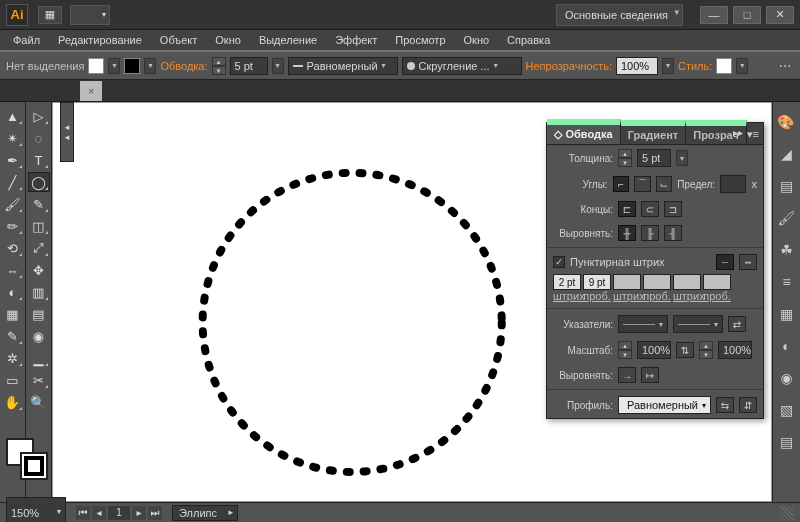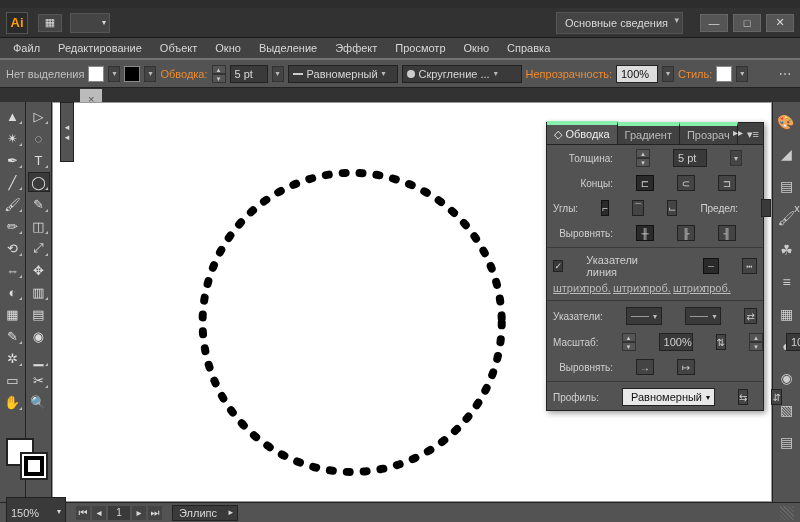--- a/index.html
+++ b/index.html
@@ -1,18 +1,18 @@
 <!DOCTYPE html>
 <html><head>
 <meta charset="utf-8">
 <style>
   * { box-sizing: border-box; margin: 0; padding: 0; font-family: Tahoma, Arial, sans-serif; }
   body { width: 800px; height: 522px; background: #2d2d2d; color: #d8d8d8; font-size: 11px; overflow: hidden; position: relative; }
   
-  .titlebar { height: 30px; background: #323232; display: flex; align-items: center; padding: 0 6px; border-bottom: 1px solid #1a1a1a; margin-top: 8px; }
+  .titlebar { height: 30px; background: #323232; display: flex; align-items: center; padding: 0 6px; border-bottom: 1px solid #1a1a1a; }
   .app-logo { width: 22px; height: 22px; background: #2a2a2a; border: 1px solid #555; display: flex; align-items: center; justify-content: center; color: #ff9a00; font-weight: bold; font-size: 13px; }
   .tb-ctrl { width: 24px; height: 18px; background: #444; margin-left: 10px; display: flex; align-items: center; justify-content: center; border: 1px solid #555; }
   .tb-dropdown { width: 40px; height: 20px; margin-left: 8px; background: #444; border: 1px solid #555; display:flex; align-items:center; justify-content:flex-end; padding-right:3px;}
   .tb-spacer { flex: 1; }
   .workspace-select { height: 22px; background: #444; border: 1px solid #555; display: flex; align-items: center; padding: 0 14px 0 8px; position: relative; }
   .workspace-select::after { content:"▾"; position:absolute; right:3px; top:2px; color:#bbb; font-size:9px;}
   .winbtns { display: flex; margin-left: 12px; }
   .winbtn { width: 28px; height: 18px; background: #555; margin-left: 5px; display: flex; align-items: center; justify-content: center; font-size: 11px; border: 1px solid #666;}
   
   .menubar { height: 22px; background: #424242; display: flex; align-items: center; padding: 0 4px; border-bottom: 2px solid #737373; }
@@ -45,25 +45,25 @@
   .fgbg .fg { position:absolute; left:2px; top:2px; width:28px; height:28px; background:#fff; border:2px solid #222;}
   .fgbg .bg { position:absolute; right:2px; bottom:2px; width:28px; height:28px; background:#fff; border:2px solid #222;}
   .fgbg .bg::before { content:""; position:absolute; left:2px; top:2px; right:2px; bottom:2px; border:4px solid #000;}
   .canvas-area { flex:1; background:#fff; position:relative; border:1px solid #999;}
   .canvas-area svg { position:absolute; inset:0; }
   .right-dock { width:28px; background:#535353; border-left:1px solid #222; display:flex; flex-direction:column; align-items:center; padding-top:10px; gap:12px;}
   .dockicon { width:20px; height:20px; display:flex; align-items:center; justify-content:center; font-size:14px; color:#ccc;}
   
   .panel { position:absolute; right:36px; top:122px; width:218px; background:#535353; border:1px solid #222; box-shadow:2px 2px 6px rgba(0,0,0,.4); font-size:11px; color:#d0d0d0;}
   .panel-tabs { display:flex; background:#414141; height:22px; align-items:flex-end; border-bottom:1px solid #222; position:relative;}
-  .ptab { padding:3px 7px; background:#414141; border-top:4px solid #86efac; border-right:1px solid #222; color:#bbb;}
+  .ptab { padding:3px 7px; background:#414141; border-top:6px solid #86efac; border-right:1px solid #222; color:#bbb;font-weight:bold;}
   .ptab.active { background:#535353; color:#eee;}
   .ptab-arrow { position:absolute; right:20px; top:4px; font-size:10px;}
   .ptab-menu { position:absolute; right:4px; top:5px; font-size:11px;}
-  .prow { display:flex; align-items:center; padding:4px 6px; gap:23px;}
+  .prow { display:flex; align-items:center; padding:4px 6px; gap:5px;}
   .prow .lab { width:60px; text-align:right; font-size:10px;}
   .ptiny { width:34px; height:18px; background:#3a3a3a; border:1px solid #222; display:inline-flex; align-items:center; padding:0 4px;}
   .picon { width:18px; height:16px; background:#444; border:1px solid #222; display:inline-flex; align-items:center; justify-content:center; font-size:10px;}
   .picon.sel { background:#2a2a2a; border-color:#111;}
   .pdiv { border-top:1px solid #3a3a3a; margin:2px 0;}
   .chk { width:12px; height:12px; background:#3a3a3a; border:1px solid #222; display:inline-flex; align-items:center; justify-content:center; font-size:9px;}
   .dashcells { display:flex; gap:2px; padding:0 6px;}
   .dcell { width:28px; height:16px; background:#e2e2e2; color:#111; border:1px solid #222; display:flex; align-items:center; justify-content:center; font-size:10px;}
   .dcell.empty { background:#bfbfbf; color:#999;}
   .dlabels { display:flex; gap:2px; padding:0 6px 4px;}
@@ -228,47 +228,55 @@
   <div class="prow">
     <span class="lab">Толщина:</span>
     <span class="stepper">
         <span class="step">▴</span>
         <span class="step">▾</span>
       </span>
     <span class="ptiny">5 pt</span>
     <span class="dropbtn">▾</span>
   </div>
   <div class="prow">
-    <span class="lab">Концы:</span>
-    <span class="picon sel">⊏</span>
-    <span class="picon">⊂</span>
-    <span class="picon">⊐</span>
-  </div>
-  <div class="prow">
     <span class="lab">Углы:</span>
     <span class="picon sel">⌐</span>
     <span class="picon">⌒</span>
     <span class="picon">⌙</span>
     <span style="font-size:10px">Предел:</span>
     <span class="ptiny" style="width:28px"></span>
     <span>x</span>
   </div>
   <div class="prow">
+    <span class="lab">Концы:</span>
+    <span class="picon sel">⊏</span>
+    <span class="picon">⊂</span>
+    <span class="picon">⊐</span>
+  </div>
+  <div class="prow">
     <span class="lab">Выровнять:</span>
     <span class="picon sel">╫</span>
     <span class="picon">╟</span>
     <span class="picon">╢</span>
   </div>
   <div class="pdiv"></div>
   <div class="prow">
     <span class="chk">✓</span>
-    <span>Указатели линия</span>
+    <span>Пунктирная штрих</span>
     <span style="flex:1"></span>
     <span class="picon sel">┄</span>
     <span class="picon">┅</span>
+  </div>
+  <div class="dashcells">
+    <div class="dcell">2 pt</div>
+    <div class="dcell">9 pt</div>
+    <div class="dcell empty"></div>
+    <div class="dcell empty"></div>
+    <div class="dcell empty"></div>
+    <div class="dcell empty"></div>
   </div>
   <div class="dlabels">
     <div class="dlabel">штрих</div>
     <div class="dlabel">проб.</div>
     <div class="dlabel">штрих</div>
     <div class="dlabel">проб.</div>
     <div class="dlabel">штрих</div>
     <div class="dlabel">проб.</div>
   </div>
   <div class="pdiv"></div>

